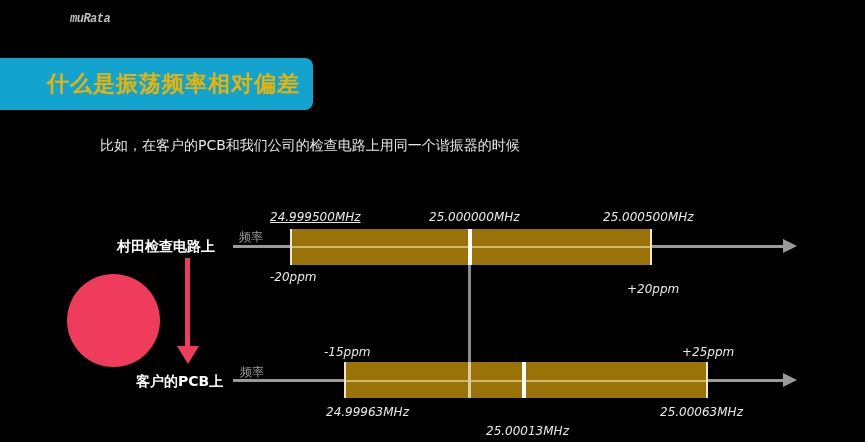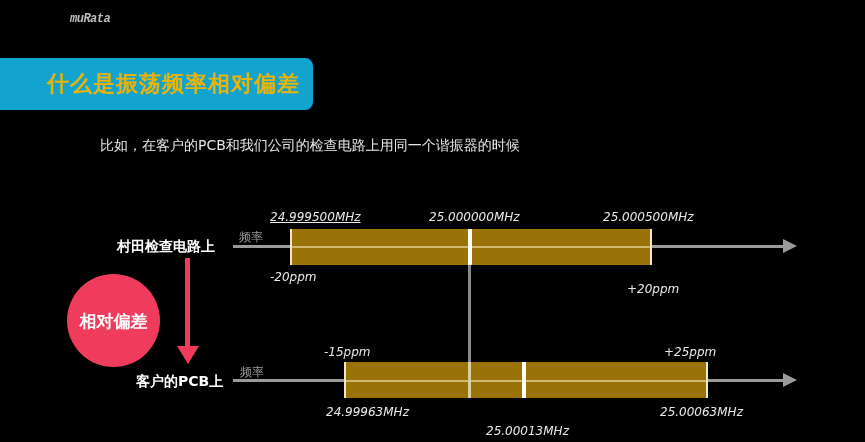--- a/index.html
+++ b/index.html
@@ -48,30 +48,29 @@
 <div class="abs marker" style="left:468px;top:229px;height:36px;"></div>
 <div class="abs freq-label" style="left:270px;top:210px;text-decoration:underline;">24.999500MHz</div>
 <div class="abs freq-label" style="left:429px;top:210px;">25.000000MHz</div>
 <div class="abs freq-label" style="left:603px;top:210px;">25.000500MHz</div>
 <div class="abs freq-label" style="left:270px;top:270px;">-20ppm</div>
 <div class="abs freq-label" style="left:627px;top:270px;margin-top:12px;">+20ppm</div>
 
 <div class="abs vconn" style="left:468px;top:265px;height:128px;"></div>
 
 <div class="abs circle">
-  <span class="c1">相对偏差</span>
 </div>
 <div class="abs down-shaft"></div>
 <div class="abs down-head"></div>
 
 <div class="abs row-label" style="left:136px;top:373px;">客户的PCB上</div>
 <div class="abs axis-cap" style="left:240px;top:364px;">频率</div>
 <div class="abs axis-line" style="left:233px;top:379px;width:552px;"></div>
 <div class="abs arrowhead" style="left:783px;top:373px;"></div>
 <div class="abs band" style="left:344px;top:362px;width:364px;height:36px;"></div>
 <div class="abs band-mid" style="left:346px;top:380px;width:360px;"></div>
 <div class="abs vconn" style="left:468px;top:362px;height:36px;background:#d8cfa6;"></div>
 <div class="abs marker" style="left:522px;top:362px;height:36px;"></div>
 <div class="abs freq-label" style="left:324px;top:345px;">-15ppm</div>
-<div class="abs freq-label" style="left:664px;top:345px;">+25ppm</div>
+<div class="abs freq-label" style="left:682px;top:345px;">+25ppm</div>
 <div class="abs freq-label" style="left:326px;top:405px;">24.99963MHz</div>
 <div class="abs freq-label" style="left:486px;top:424px;">25.00013MHz</div>
 <div class="abs freq-label" style="left:660px;top:405px;">25.00063MHz</div>
 
 </body></html>

